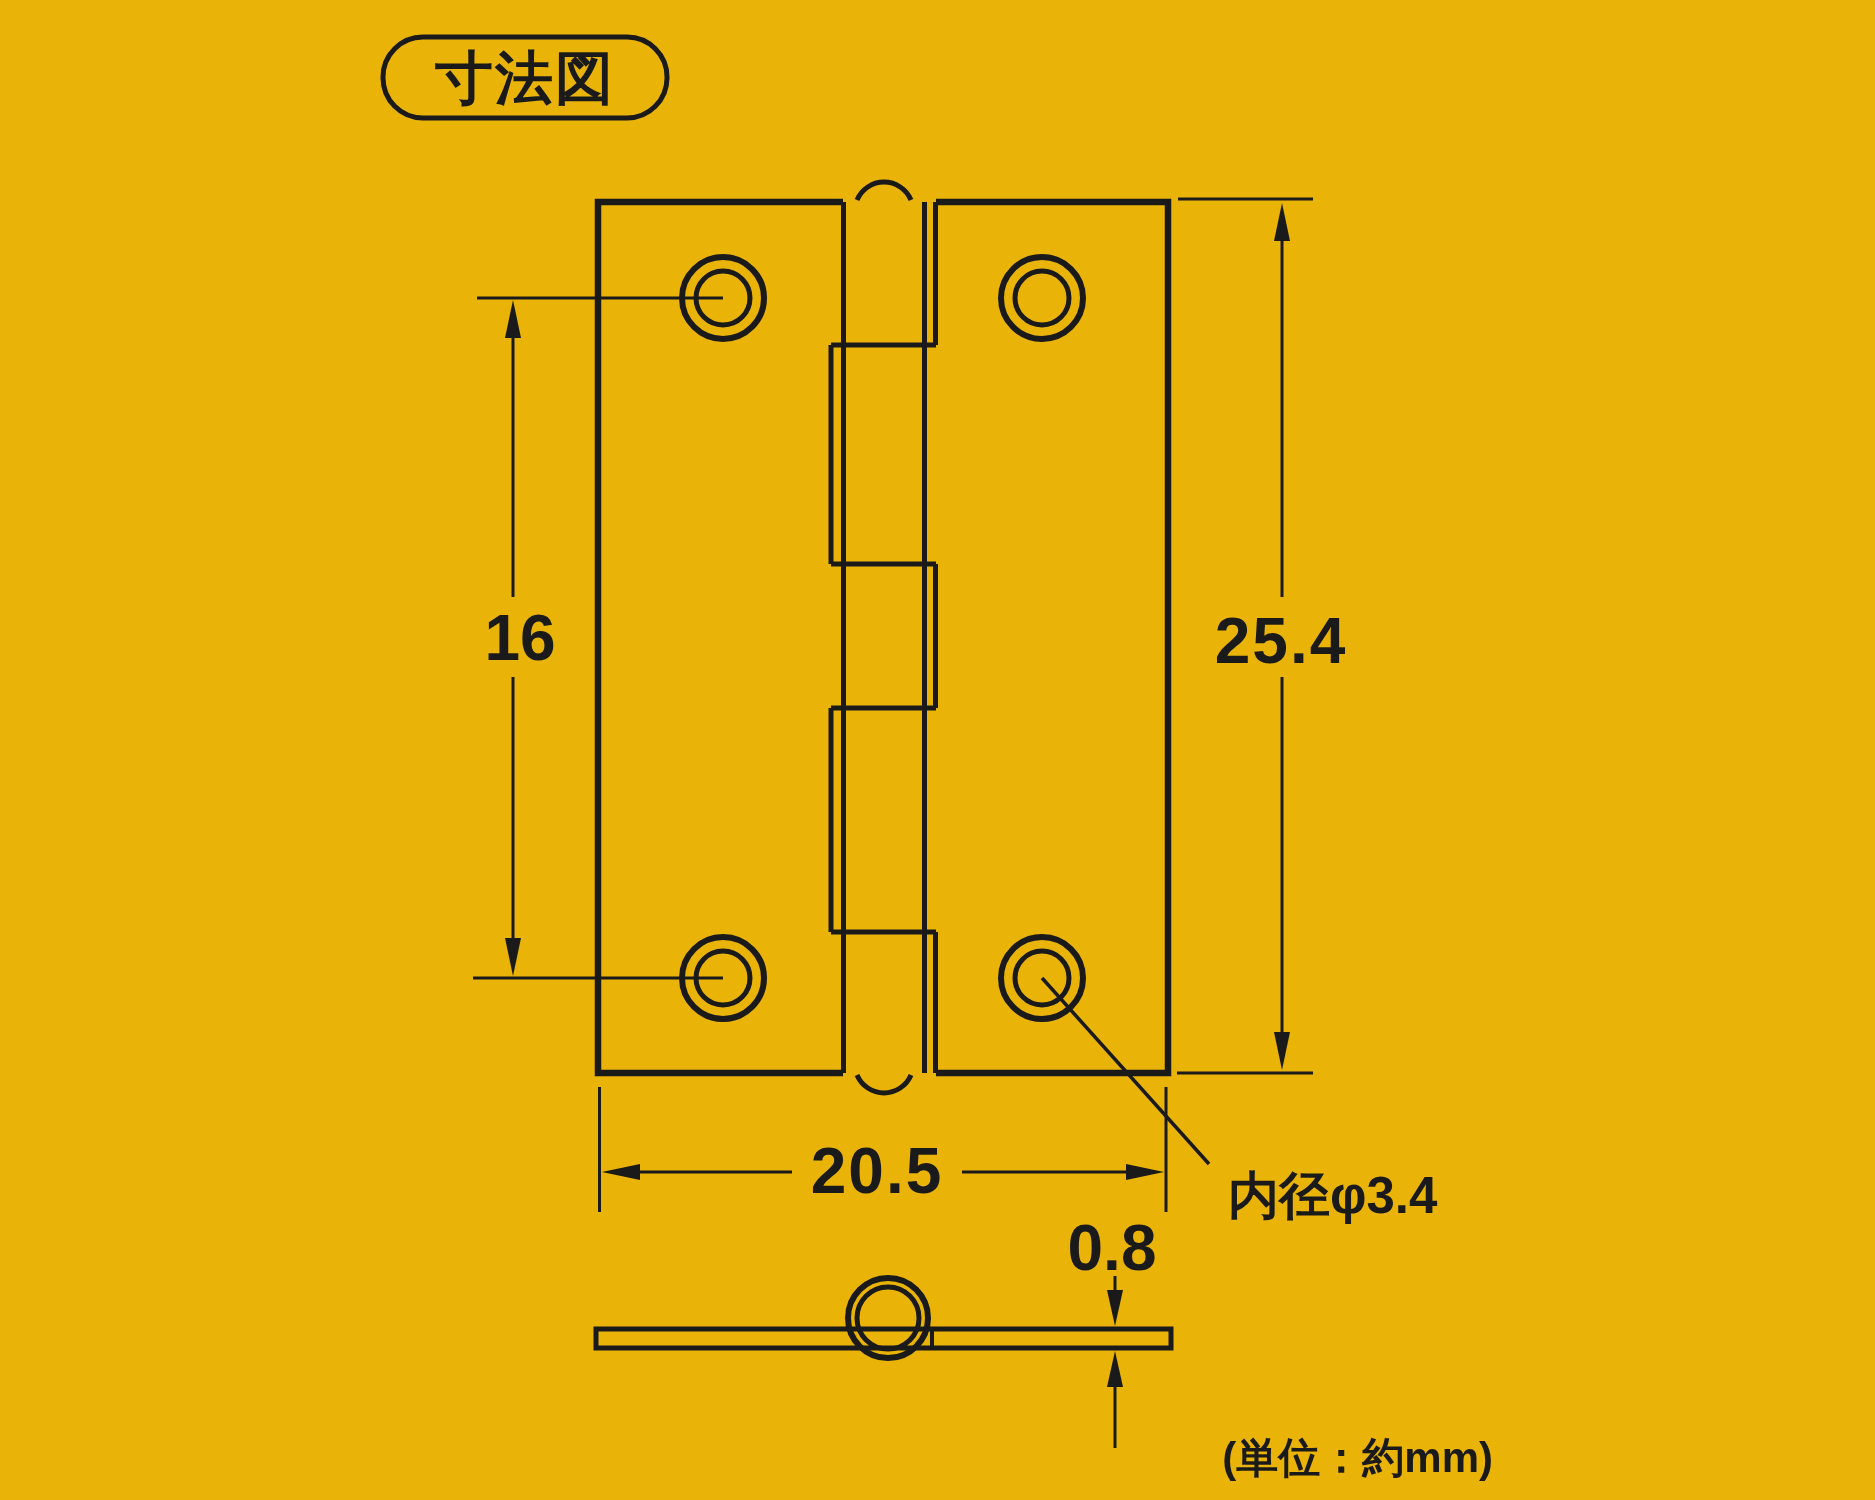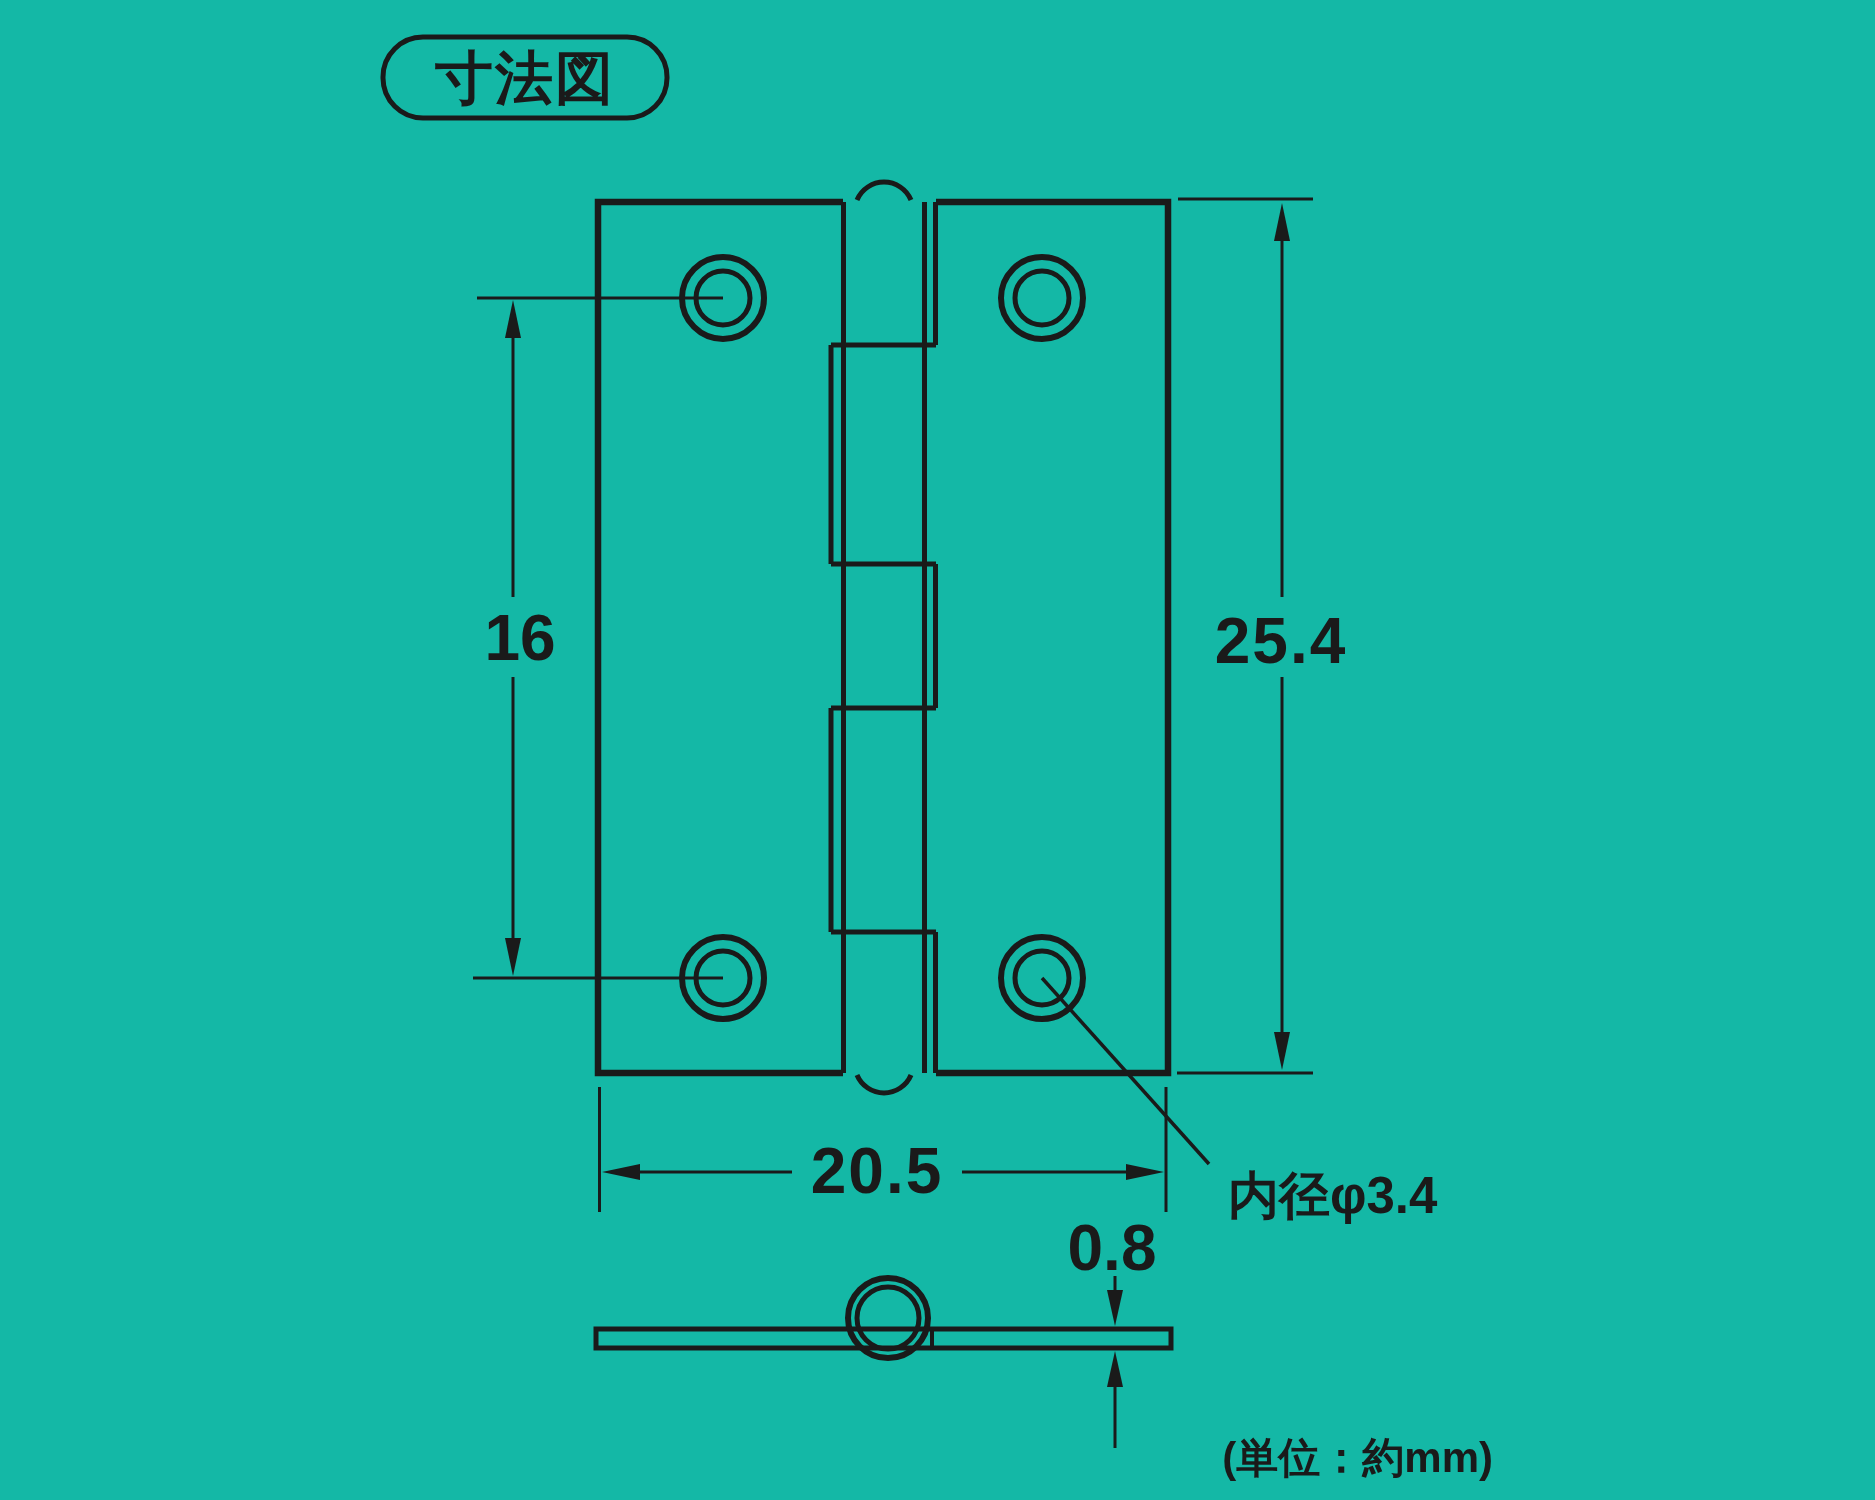--- a/index.html
+++ b/index.html
@@ -1,19 +1,19 @@
 <!DOCTYPE html>
 <html><head>
 <meta charset="utf-8">
 <style>
   html,body{margin:0;padding:0;background:#ffffff;}
   .canvas{
     position:relative;
     width:1875px;height:1500px;
-    background:#14b8a6;
+    background:#eab308;
     font-family:"Liberation Sans","DejaVu Sans",sans-serif;
     overflow:hidden;
   }
   svg{position:absolute;left:0;top:0;}
   .ln{stroke:#1a1a1a;fill:none;}
   .ah{fill:#1a1a1a;stroke:none;}
   .dimtxt{
     font-family:"Liberation Sans","DejaVu Sans",sans-serif;
     font-size:64px;font-weight:600;fill:#1a1a1a;
   }

